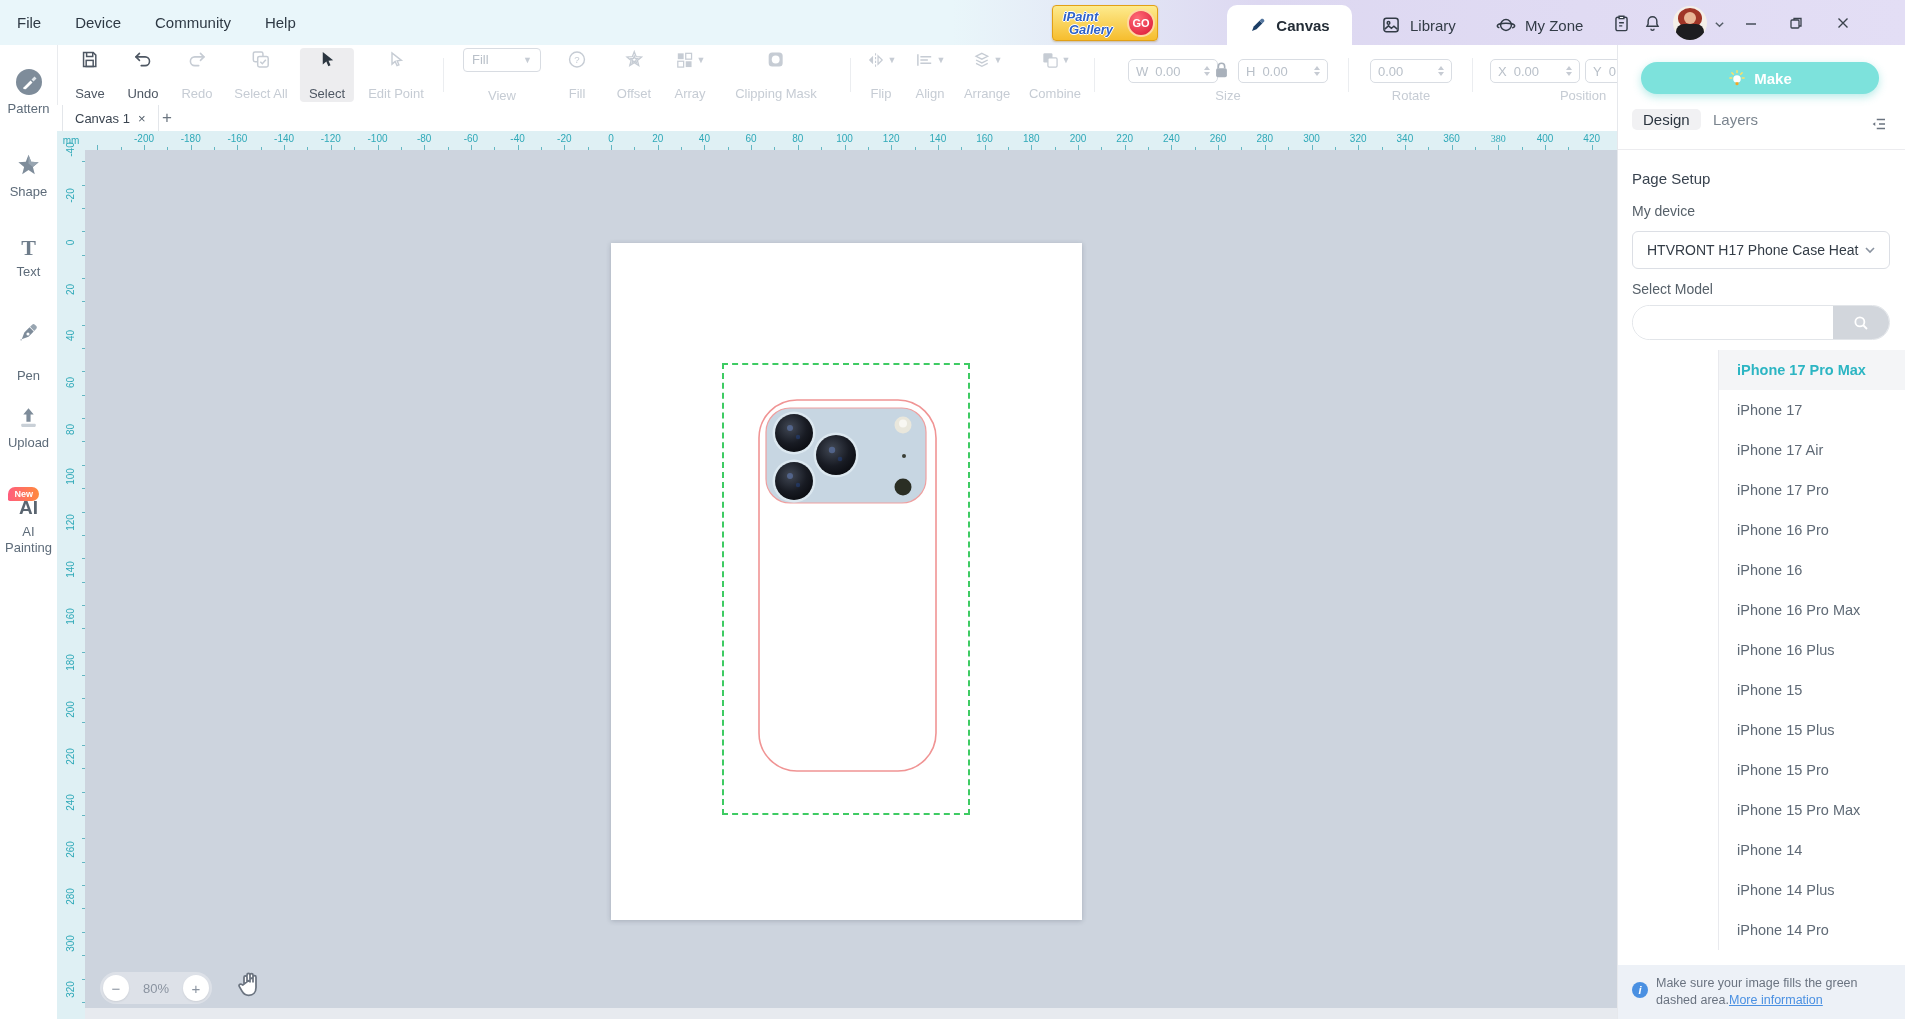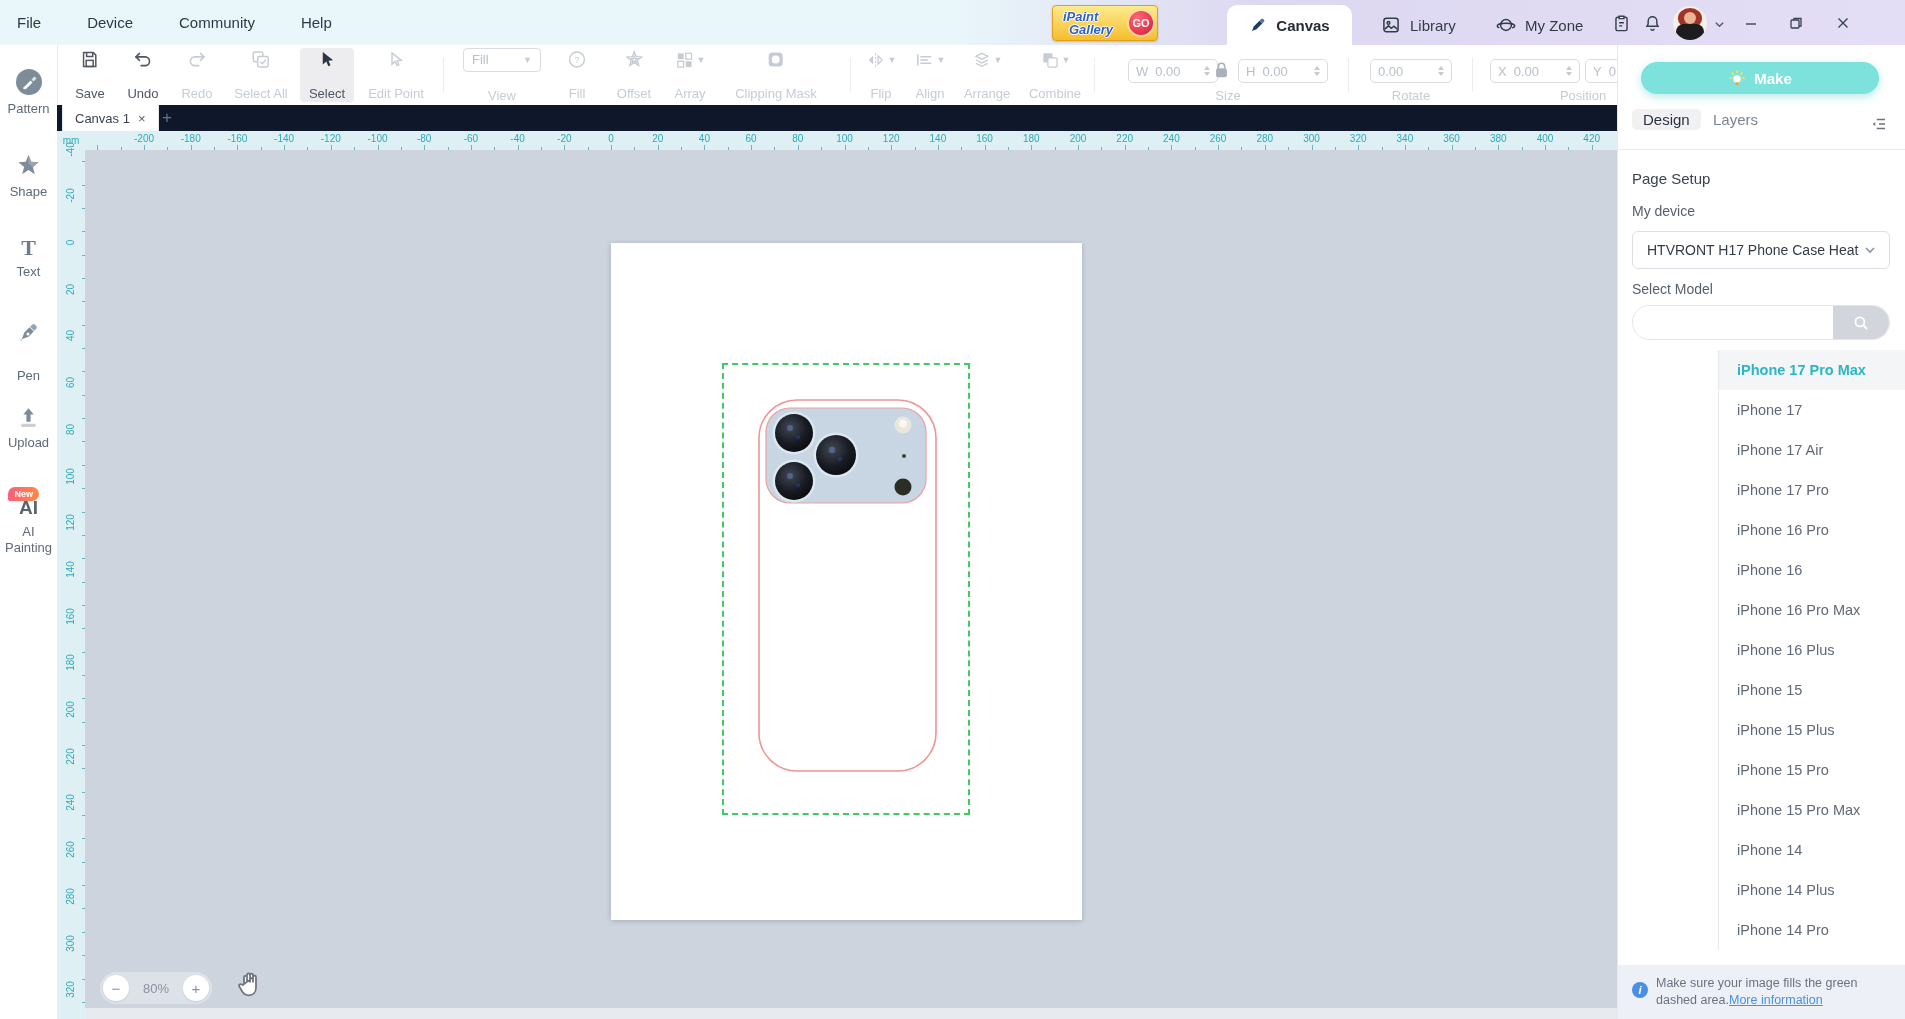--- a/index.html
+++ b/index.html
@@ -4,21 +4,21 @@
 <style>
   html,body{margin:0;padding:0;}
   body{position:relative;width:1905px;height:1019px;overflow:hidden;
        font-family:"Liberation Sans",sans-serif;background:#cdd4de;color:#3a4450;}
   .abs{position:absolute;}
   svg{display:block;}
 
   
   #topbar{left:0;top:0;width:1905px;height:45px;
     background:linear-gradient(90deg,#e9f6fa 0%,#e9f6fa 50%,#ddd8f1 66%,#e3def5 100%);}
-  .menu{left:17px;top:0;height:45px;display:flex;align-items:center;gap:46px;}
+  .menu{left:17px;top:0;height:45px;display:flex;align-items:center;gap:34px;}
   .menu-item{font-size:15px;color:#2e3944;cursor:default;}
 
   #ipaint{left:1052px;top:5px;width:104px;height:34px;border-radius:4px;
     background:linear-gradient(#fdeB8e,#f6bd2e);border:1px solid #e2a016;
     box-shadow:0 1px 2px rgba(150,100,0,.35);text-decoration:underline;}
   #ipaint .t1{position:absolute;left:10px;top:3px;font-size:13px;font-weight:bold;font-style:italic;color:#2f62c8;
     text-shadow:-1px 0 #fff,1px 0 #fff,0 -1px #fff,0 1px #fff;}
   #ipaint .t2{position:absolute;left:16px;top:16px;font-size:13px;font-weight:bold;font-style:italic;color:#2f62c8;
     text-shadow:-1px 0 #fff,1px 0 #fff,0 -1px #fff,0 1px #fff;}
   #ipaint .go{position:absolute;right:2px;top:2.5px;width:28px;height:28px;border-radius:50%;
@@ -57,21 +57,21 @@
   .caret{font-size:9px;color:#c6ccd4;margin-left:2px;}
 
   
   #sidebar{left:0;top:45px;width:57px;height:974px;background:#fff;border-right:1px solid #e9ebee;}
   .side-item{position:absolute;left:0;width:57px;display:flex;flex-direction:column;align-items:center;gap:5px;cursor:pointer;}
   .side-label{font-size:13px;color:#5d6b79;width:54px;text-align:center;line-height:1.25;}
   .newbadge{position:absolute;right:-1px;top:-10px;background:linear-gradient(90deg,#ff5d7e,#ff8a3d);
     color:#fff;font-size:9px;font-weight:bold;padding:2px 6px;border-radius:8px 8px 8px 2px;}
 
   
-  #tabstrip{left:57px;top:105px;width:1560px;height:26px;background:#0f172a;border-bottom:1px solid #e3e6ea;}
+  #tabstrip{left:57px;top:105px;width:1560px;height:26px;background:#ffffff;border-bottom:1px solid #e3e6ea;}
   #canvastab{position:absolute;left:5px;top:0;height:26px;border-left:1px solid #e3e6ea;border-right:1px solid #e3e6ea;
     display:flex;align-items:center;gap:8px;padding:0 12px;font-size:13px;color:#3a4450;background:#fff;cursor:pointer;}
   #addtab{position:absolute;left:98px;top:1px;width:24px;height:24px;display:flex;align-items:center;justify-content:center;
     font-size:17px;color:#6b7580;cursor:pointer;}
   .tabclose{font-size:13px;color:#55606c;cursor:pointer;}
 
   
   #corner{left:57px;top:131px;width:28px;height:19px;background:#dff0f4;font-size:10px;color:#2fa9b8;
     display:flex;align-items:center;justify-content:center;}
   #hruler{left:85px;top:131px;width:1532px;height:19px;background:#dff0f4;overflow:hidden;}
@@ -512,21 +512,21 @@
     <div class="hlab" style="left: 946.3px;">180</div>
     <div class="hlab" style="left: 993px;">200</div>
     <div class="hlab" style="left: 1039.7px;">220</div>
     <div class="hlab" style="left: 1086.4px;">240</div>
     <div class="hlab" style="left: 1133.1px;">260</div>
     <div class="hlab" style="left: 1179.8px;">280</div>
     <div class="hlab" style="left: 1226.5px;">300</div>
     <div class="hlab" style="left: 1273.2px;">320</div>
     <div class="hlab" style="left: 1319.9px;">340</div>
     <div class="hlab" style="left: 1366.6px;">360</div>
-    <div class="hlab" style="left: 1413.3px;">380</div>
+    <div class="hlab" style="left: 1413.3px; font-family: Liberation Serif, serif;">380</div>
     <div class="hlab" style="left: 1460px;">400</div>
     <div class="hlab" style="left: 1506.7px;">420</div>
     <div class="htick" style="left: 12.3px; height: 5px;"></div>
     <div class="htick" style="left: 35.65px; height: 3px;"></div>
     <div class="htick" style="left: 59px; height: 5px;"></div>
     <div class="htick" style="left: 82.35px; height: 3px;"></div>
     <div class="htick" style="left: 105.7px; height: 5px;"></div>
     <div class="htick" style="left: 129.05px; height: 3px;"></div>
     <div class="htick" style="left: 152.4px; height: 5px;"></div>
     <div class="htick" style="left: 175.75px; height: 3px;"></div>

